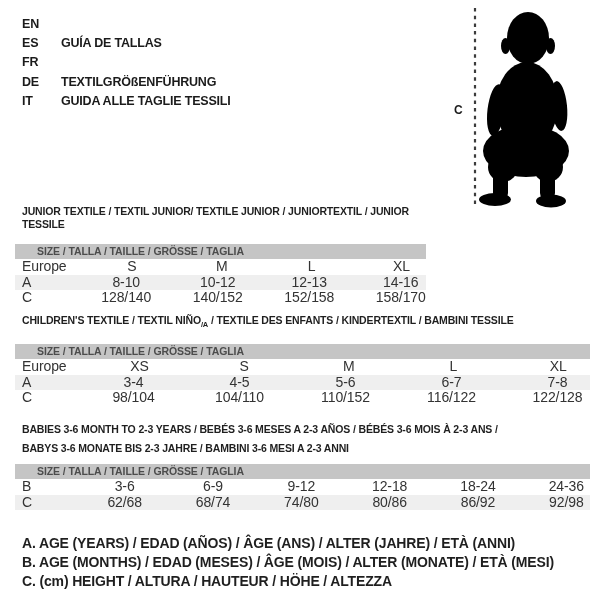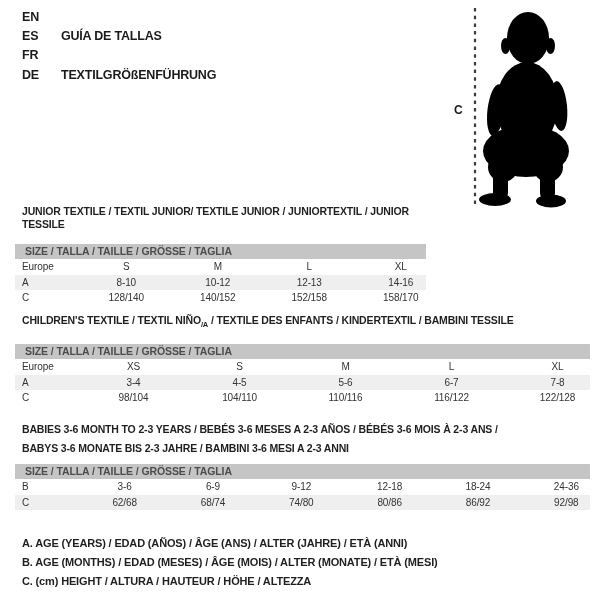--- a/index.html
+++ b/index.html
@@ -2,21 +2,21 @@
 <html><head>
 <meta charset="utf-8">
 <style>
   html,body{margin:0;padding:0;}
   body{
     width:600px;height:600px;position:relative;overflow:hidden;
     background:#ffffff;color:#2e2e2e;
     font-family:"Liberation Sans","DejaVu Sans",sans-serif;
   }
   
-  .lang{position:absolute;top:8px;left:22px;}
+  .lang{position:absolute;top:15px;left:22px;}
   .lang-row{display:flex;height:19.2px;line-height:19.2px;
     font-weight:bold;font-size:12.5px;letter-spacing:-0.2px;color:#1b1b1b;}
   .lang-code{width:39px;flex:0 0 39px;}
   
   .figure{position:absolute;top:0;left:448px;width:152px;height:215px;}
   .figure svg{position:absolute;top:0;left:0;}
   .figure .c-label{position:absolute;left:6px;top:103px;
     font-weight:bold;font-size:12px;color:#1b1b1b;}
   
   .tbl{position:absolute;left:15px;}
@@ -24,48 +24,52 @@
   #tbl-children{top:314px;width:575px;}
   #tbl-babies{top:423px;width:575px;}
   .tbl-title{font-weight:bold;font-size:10.5px;letter-spacing:-0.15px;
     color:#1f1f1f;margin-left:7px;line-height:13px;}
   #tbl-babies .tbl-title{line-height:18.5px;margin-top:-3px;}
   .tbl-title .sub{font-size:7.5px;vertical-align:sub;}
   #tbl-junior .tbl-grid{margin-top:13px;}
   #tbl-children .tbl-grid{margin-top:13px;}
   #tbl-babies .tbl-grid{margin-top:7px;}
   .t-header{height:15px;line-height:15px;background:#c5c5c5;color:#4c4c4c;
-    font-weight:bold;font-size:10.5px;letter-spacing:-0.1px;padding-left:10px;}
-  .t-row{display:flex;height:15.5px;line-height:15.5px;font-size:10px;
+    font-weight:bold;font-size:10.5px;letter-spacing:-0.1px;padding-left:22px;}
+  .t-row{display:flex;height:15.5px;line-height:15.5px;font-size:14px;
     letter-spacing:-0.1px;color:#333333;gap:41px;}
   .t-row.shaded{background:#efefef;}
   .t-cell{flex:1;text-align:center;}
   .t-cell.rowlabel{flex:0 0 38px;text-align:left;padding-left:7px;}
   
   .legend{position:absolute;top:534px;left:22px;}
-  .legend-row{height:19px;line-height:19px;font-weight:bold;font-size:11px;
+  .legend-row{height:19px;line-height:19px;font-weight:bold;font-size:14px;
     letter-spacing:-0.15px;color:#1f1f1f;}
 </style>
 </head>
 <body>
 
 <div class="lang">
   <div class="lang-row">
     <span class="lang-code">EN</span>
   </div>
   <div class="lang-row">
     <span class="lang-code">ES</span>
     <span>GUÍA DE TALLAS</span>
   </div>
   <div class="lang-row">
     <span class="lang-code">FR</span>
   </div>
   <div class="lang-row">
     <span class="lang-code">DE</span>
     <span>TEXTILGRÖßENFÜHRUNG</span>
+  </div>
+  <div class="lang-row">
+    <span class="lang-code">IT</span>
+    <span>GUIDA ALLE TAGLIE TESSILI</span>
   </div>
 </div>
 
 <div class="figure">
   <span class="c-label">C</span>
   <svg width="152" height="215" viewBox="0 0 152 215">
     <line x1="27" y1="8" x2="27" y2="207" stroke="#3c3c3c" stroke-width="2.2" stroke-dasharray="3.5 4.2"></line>
     <g fill="#000000">
       <ellipse cx="80" cy="38" rx="21" ry="26"></ellipse>
       <ellipse cx="57.5" cy="46" rx="4.5" ry="8"></ellipse>
@@ -129,21 +133,21 @@
       <div class="t-cell">3-4</div>
       <div class="t-cell">4-5</div>
       <div class="t-cell">5-6</div>
       <div class="t-cell">6-7</div>
       <div class="t-cell">7-8</div>
     </div>
     <div class="t-row">
       <div class="t-cell rowlabel">C</div>
       <div class="t-cell">98/104</div>
       <div class="t-cell">104/110</div>
-      <div class="t-cell">110/116</div>
+      <div class="t-cell">110/152</div>
       <div class="t-cell">116/122</div>
       <div class="t-cell">122/128</div>
     </div>
   </div>
 </section>
 
 <section class="tbl" id="tbl-babies">
   <div class="tbl-title">
     <div>BABIES 3-6 MONTH TO 2-3 YEARS / BEBÉS 3-6 MESES A 2-3 AÑOS / BÉBÉS 3-6 MOIS À 2-3 ANS /</div>
     <div>BABYS 3-6 MONATE BIS 2-3 JAHRE / BAMBINI 3-6 MESI A 2-3 ANNI</div>

